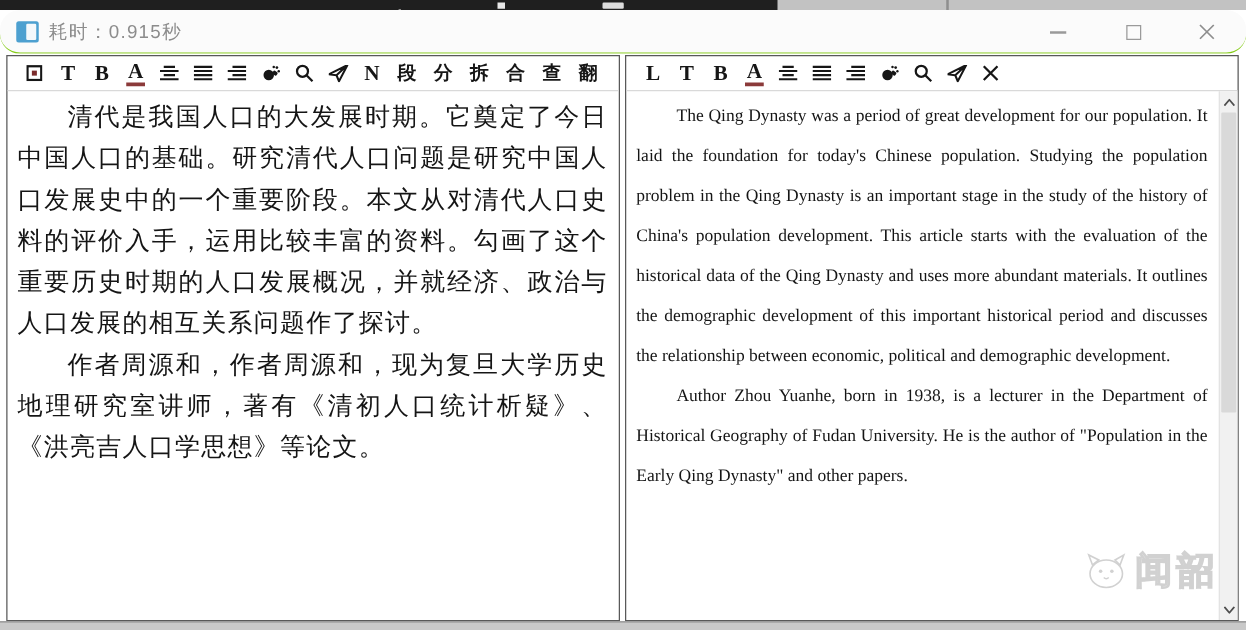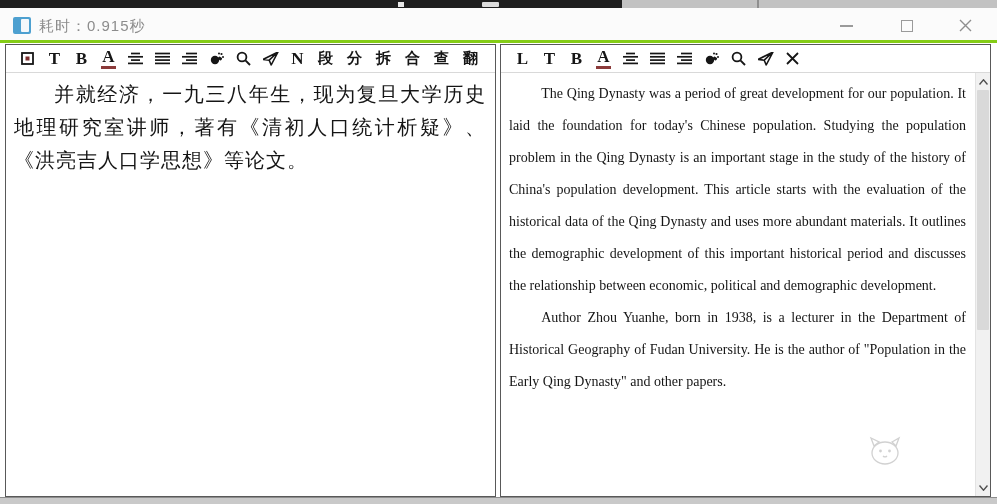--- a/index.html
+++ b/index.html
@@ -13,21 +13,21 @@
   .top-strip { position:absolute; top:0; left:0; width:997px; height:8px; background:#c2c2c2; }
   .top-strip .dark { position:absolute; left:0; top:0; width:622px; height:8px; background:#1f1f1f; }
   .top-strip .divider { position:absolute; left:757px; top:0; width:2px; height:8px; background:#8f8f8f; }
   .mini-glyph { position:absolute; top:1px; }
   .mini-square { left:398px; top:2px; width:6px; height:5px; background:#e8e8e8; }
   .mini-rect { left:482px; top:2px; width:17px; height:5px; background:#dcdcdc; border-radius:1px; }
 
   
   .titlebar {
     position:absolute; top:8px; left:0; width:997px; height:35px;
-    background:#fbfbfb; border-bottom:3px solid #84cc16;
+    background:#fbfbfb; border-bottom:1px solid #84cc16;border-radius:16px;
   }
   .app-icon {
     position:absolute; left:13px; top:9px; width:18px; height:17px;
     background:#4da0d0; border-radius:2px;
   }
   .app-icon .page {
     position:absolute; right:2px; top:2px; width:8px; height:13px;
     background:#f4f8fb; border-radius:1px;
   }
   .title-text {
@@ -196,21 +196,22 @@
     </span>
     <span class="tb-btn tb-letter">N</span>
     <span class="tb-btn tb-cn">段</span>
     <span class="tb-btn tb-cn">分</span>
     <span class="tb-btn tb-cn">拆</span>
     <span class="tb-btn tb-cn">合</span>
     <span class="tb-btn tb-cn">查</span>
     <span class="tb-btn tb-cn">翻</span>
   </div>
   <div class="textarea zh">
-    <p>并就经济，一九三八年生，现为复旦大学历史地理研究室讲师，著有《清初人口统计析疑》、《洪亮吉人口学思想》等论文。</p>
+    <p>清代是我国人口的大发展时期。它奠定了今日中国人口的基础。研究清代人口问题是研究中国人口发展史中的一个重要阶段。本文从对清代人口史料的评价入手，运用比较丰富的资料。勾画了这个重要历史时期的人口发展概况，并就经济、政治与人口发展的相互关系问题作了探讨。</p>
+    <p>作者周源和，作者周源和，现为复旦大学历史地理研究室讲师，著有《清初人口统计析疑》、《洪亮吉人口学思想》等论文。</p>
   </div>
 </div>
 
 <div class="pane pane-right">
   <div class="toolbar">
     <span class="tb-btn tb-letter">L</span>
     <span class="tb-btn tb-letter">T</span>
     <span class="tb-btn tb-letter">B</span>
     <span class="tb-btn">
       <span class="a-wrap">
@@ -289,15 +290,16 @@
 
 <div class="watermark">
   <svg width="34" height="30" viewBox="0 0 34 30">
     <path d="M6 10 L3 2 L11 6 Z" fill="none" stroke="#9a9a9a" stroke-width="1.3"></path>
     <path d="M24 6 L31 2 L28 10 Z" fill="none" stroke="#9a9a9a" stroke-width="1.3"></path>
     <ellipse cx="17" cy="17" rx="13" ry="11" fill="none" stroke="#9a9a9a" stroke-width="1.3"></ellipse>
     <circle cx="12.5" cy="15" r="1.4" fill="#9a9a9a"></circle>
       <circle cx="21.5" cy="15" r="1.4" fill="#9a9a9a"></circle>
     <path d="M15 20 Q17 22 19 20" fill="none" stroke="#9a9a9a" stroke-width="1.2"></path>
   </svg>
+  <span class="wm-text">闻韶</span>
 </div>
 
 <div class="bottom-strip"></div>
 
 </body></html>

